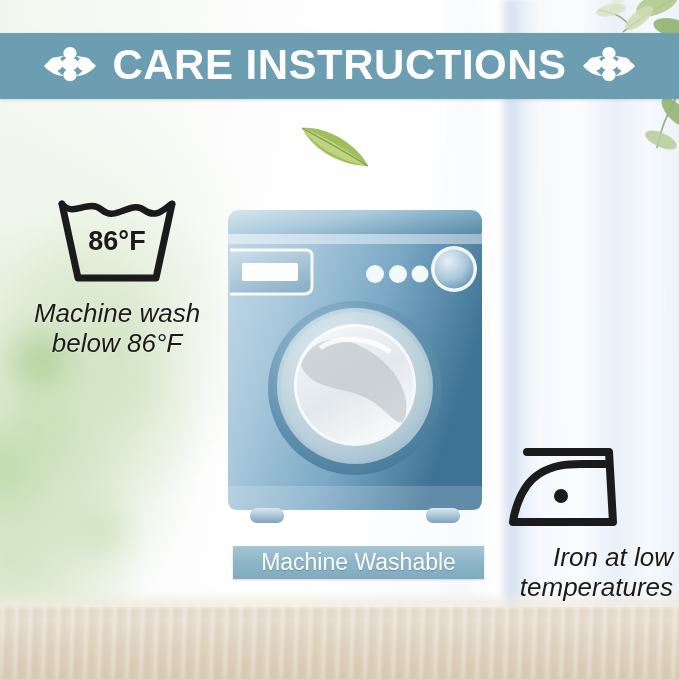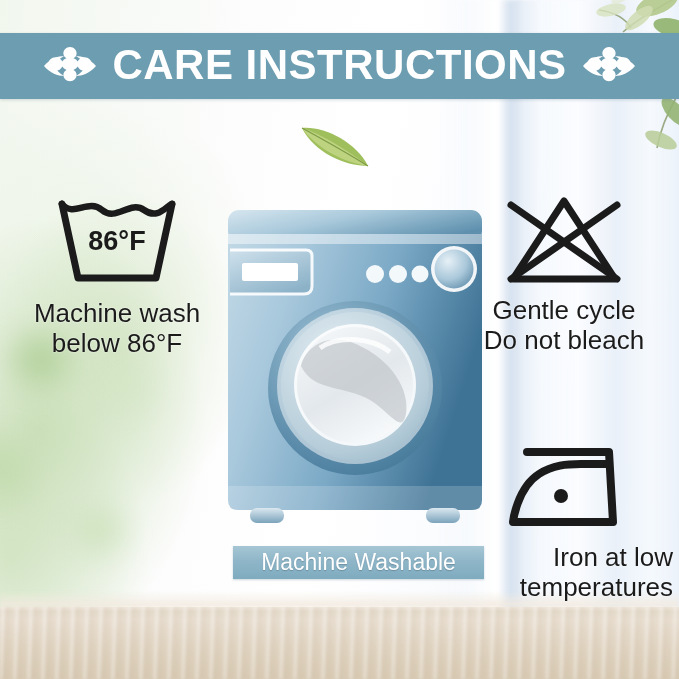--- a/index.html
+++ b/index.html
@@ -94,20 +94,21 @@
   
   .float-leaf{position:absolute;left:298px;top:118px;width:74px;height:56px;}
 
   
   .cell{position:absolute;text-align:center;}
   .cell .sym{display:block;margin:0 auto;}
   .cell .cap{
     font-size:26px;color:#1b1b1b;line-height:1.16;
     white-space:pre-line;margin-top:8px;
     text-shadow:0 0 2px rgba(255,255,255,.85);
+    font-style:italic;
   }
   #cell-wash{left:8px;top:196px;width:218px;}
   #cell-bleach{left:455px;top:193px;width:218px;}
   #cell-dry{left:8px;top:444px;width:218px;}
   #cell-iron{left:455px;top:444px;width:218px;text-align:right;}
 
   
   .machine{position:absolute;left:224px;top:208px;width:262px;height:322px;}
 
   
@@ -182,29 +183,20 @@
   <div class="cell" id="cell-wash">
     <svg class="sym" width="126" height="94" viewBox="0 0 126 94">
       <path d="M8 8 C20 22, 34 2, 48 14 C62 26, 76 4, 90 14 C104 24, 112 10, 118 8" stroke="#1b1b1b" stroke-width="6.5" fill="none" stroke-linecap="round"></path>
       <path d="M8 8 L24 82 L102 82 L118 8" stroke="#1b1b1b" stroke-width="7" fill="none" stroke-linejoin="round" stroke-linecap="round"></path>
       <text x="63" y="54" text-anchor="middle" font-family="Liberation Sans, sans-serif" font-size="27" font-weight="bold" fill="#1b1b1b">86°F</text>
     </svg>
     <div class="cap">Machine wash
 below 86°F</div>
   </div>
 
-  <div class="cell" id="cell-bleach">
-    <svg class="sym" width="122" height="94" viewBox="0 0 122 94">
-      <path d="M61 8 L112 86 L10 86 Z" stroke="#1b1b1b" stroke-width="7" fill="none" stroke-linejoin="round"></path>
-      <path d="M8 12 L114 86" stroke="#1b1b1b" stroke-width="7" stroke-linecap="round"></path>
-      <path d="M114 12 L8 86" stroke="#1b1b1b" stroke-width="7" stroke-linecap="round"></path>
-    </svg>
-    <div class="cap">Gentle cycle
-Do not bleach</div>
-  </div>
 
 
   <div class="cell" id="cell-iron">
     <svg class="sym" width="118" height="90" viewBox="0 0 118 90">
       <path d="M22 8 L104 8 L108 78 L8 78 C8 78, 12 44, 34 30 C48 21, 62 20, 76 20 L100 20" stroke="#1b1b1b" stroke-width="8" fill="none" stroke-linejoin="round" stroke-linecap="round"></path>
       <circle cx="56" cy="52" r="7" fill="#1b1b1b"></circle>
     </svg>
     <div class="cap">Iron at low
 temperatures</div>
   </div>

